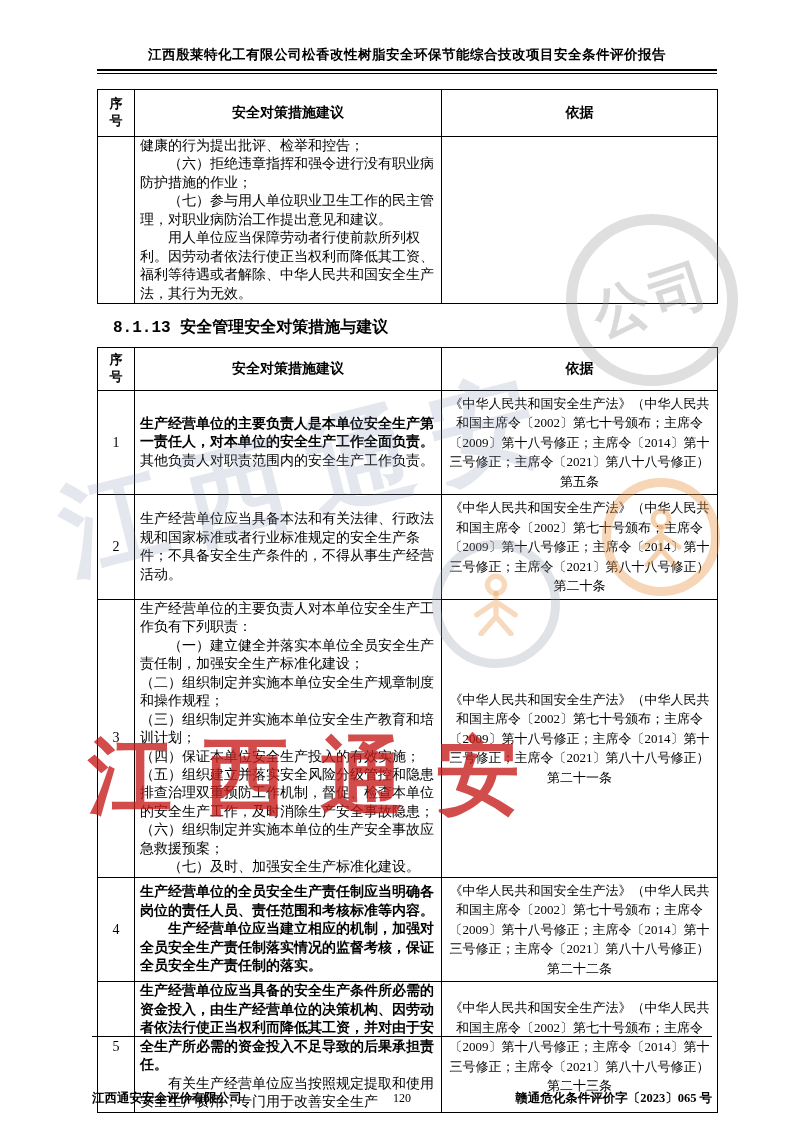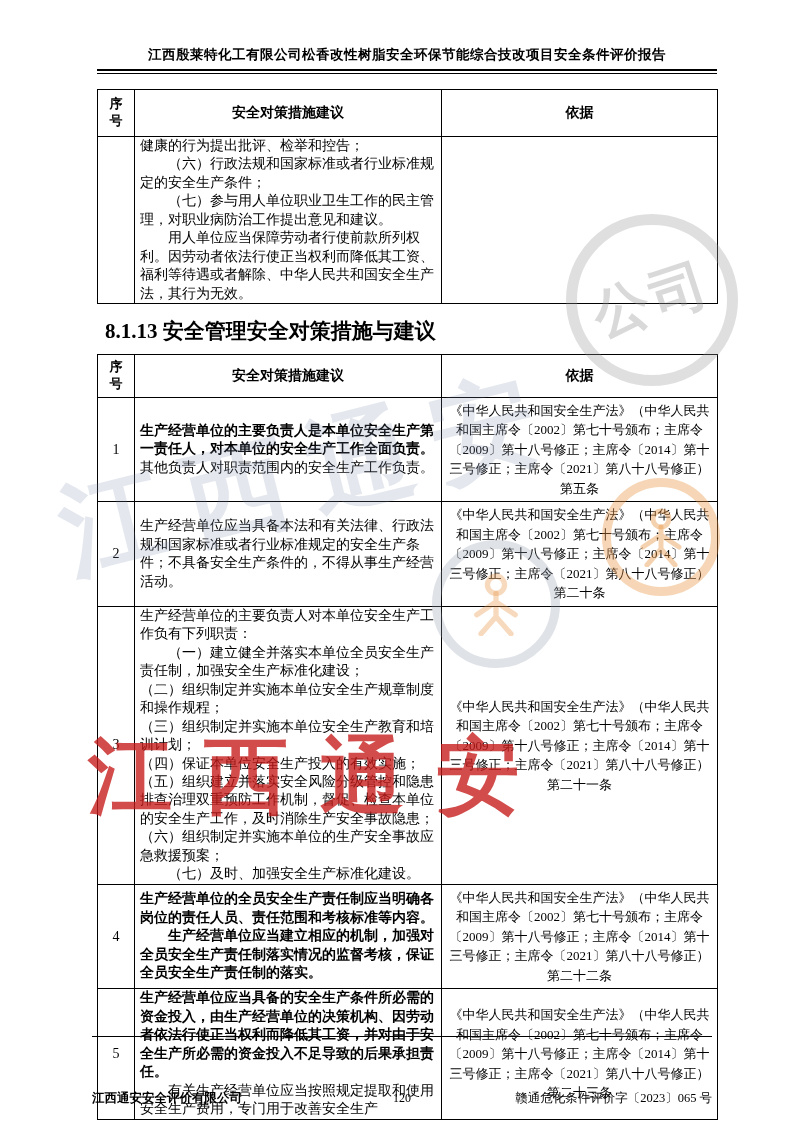--- a/index.html
+++ b/index.html
@@ -37,34 +37,34 @@
   td.basis {
     padding:3px 6px; font-size:13px; line-height:1.5;
     text-align:center; vertical-align:middle;
   }
   td.measure p { margin:0; }
   .indent { text-indent:2em; }
   .bold { font-weight:bold; }
 
   .t1 { margin-top:15px; }
   .section-heading {
-    font-family:Liberation Serif, serif;
-    font-weight:bold; font-size:21px;
-    margin:13px 0 9px 8px;
+    font-family:Liberation Mono, monospace;
+    font-weight:bold; font-size:16px;
+    margin:13px 0 9px 16px;
   }
 
   .footer {
     position:absolute; left:92px; top:1036px; width:620px; z-index:1;
     border-top:1px solid #000; padding-top:8px;
     display:grid; grid-template-columns:1fr auto 1fr; align-items:baseline;
     font-size:12.5px;
   }
   .footer .f-left  { text-align:left;  font-weight:bold; }
   .footer .f-mid   { text-align:center; font-size:12px;margin-top:39px; }
-  .footer .f-right { text-align:right; font-weight:normal;margin-top:45px; }
+  .footer .f-right { text-align:right; font-weight:bold;margin-top:45px; }
 
   
   .wm { position:absolute; pointer-events:none; z-index:6; }
   .wm-red-text {
     left:88px; top:720px;
     font-family:"Liberation Sans","DejaVu Sans",sans-serif;
     font-weight:bold; font-size:84px; letter-spacing:32px;
     color:rgba(197,25,25,0.78);
     white-space:nowrap;
   }
@@ -119,21 +119,21 @@
           <tr>
         <th class="seq-h">序
 号</th>
         <th>安全对策措施建议</th>
         <th>依据</th>
       </tr>
       <tr>
         <td class="seq"></td>
         <td class="measure">
           <p>健康的行为提出批评、检举和控告；</p>
-          <p class="indent">（六）行政法规和国家标准或者行业标准规定的安全生产条件；</p>
+          <p class="indent">（六）拒绝违章指挥和强令进行没有职业病防护措施的作业；</p>
           <p class="indent">（七）参与用人单位职业卫生工作的民主管理，对职业病防治工作提出意见和建议。</p>
           <p class="indent">用人单位应当保障劳动者行使前款所列权利。因劳动者依法行使正当权利而降低其工资、福利等待遇或者解除、中华人民共和国安全生产法，其行为无效。</p>
         </td>
         <td class="basis"></td>
       </tr>
     </tbody>
       </table>
 
     <div class="section-heading">8.1.13 安全管理安全对策措施与建议</div>
 

